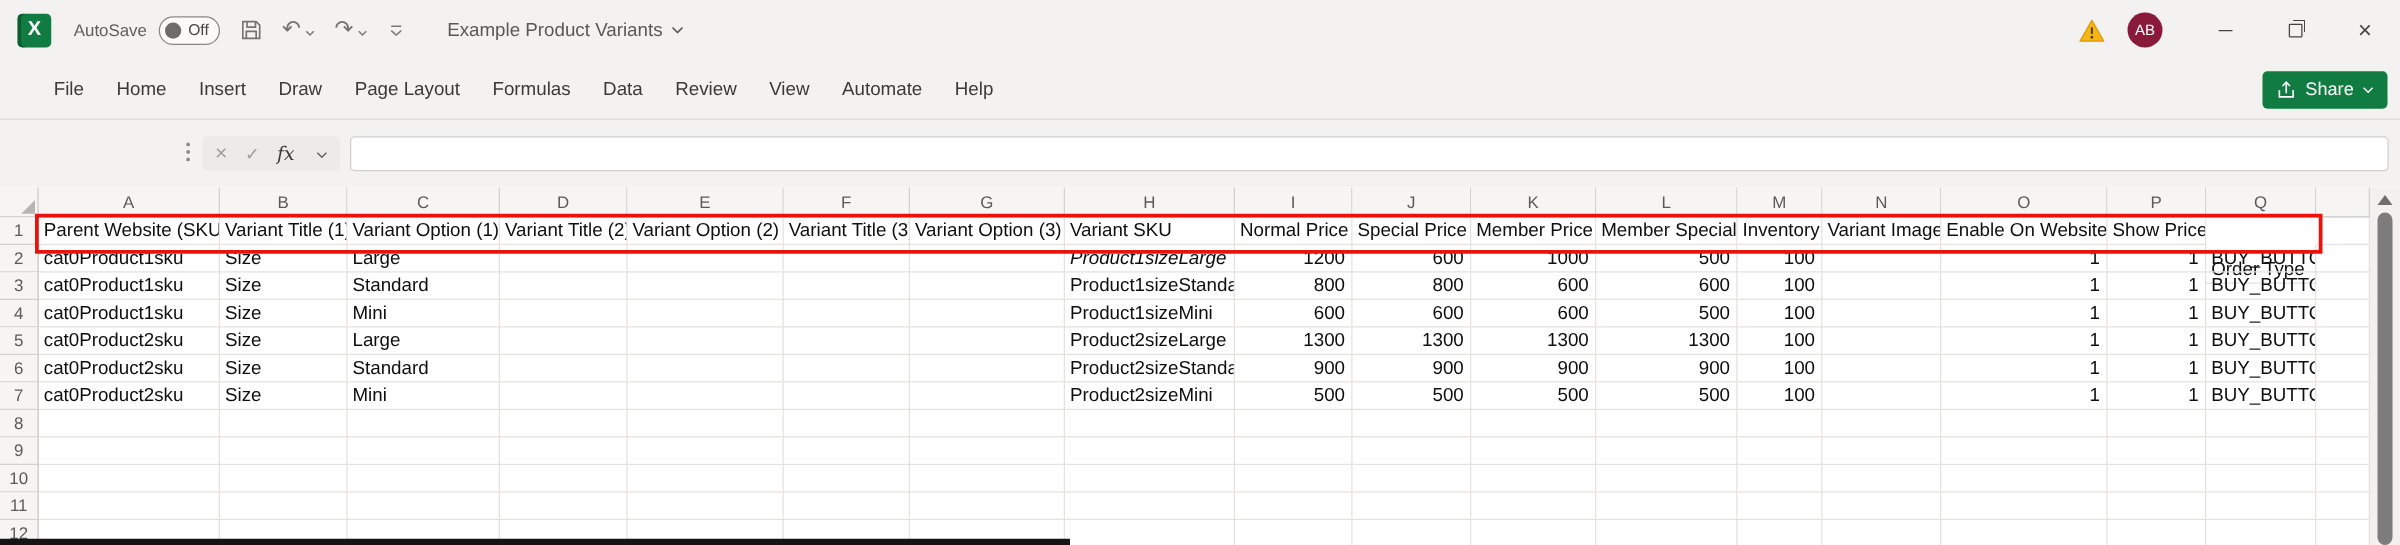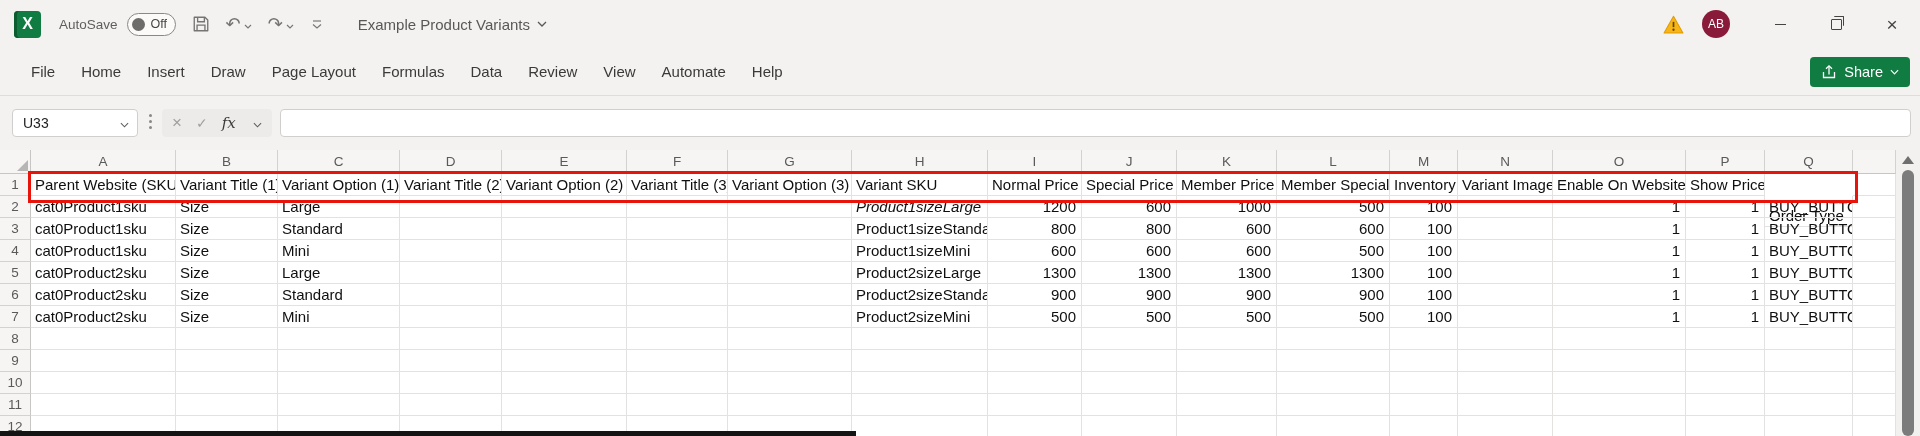--- a/index.html
+++ b/index.html
@@ -36,21 +36,21 @@
           color:#444;cursor:pointer;}
   .winbtn:first-of-type{margin-left:22px;}
   .min-glyph{display:inline-block;width:11px;border-top:1.6px solid #444;}
   .restore-glyph{position:relative;width:9px;height:9px;border:1.2px solid #444;border-radius:1px;}
   .restore-glyph::before{content:"";position:absolute;left:2px;top:-4px;width:9px;height:9px;border:1.2px solid #444;
           border-left:none;border-bottom:none;border-radius:1px;}
   .close-glyph{font-size:19px;color:#444;line-height:19px;}
   
   .ribbon{position:absolute;left:0;top:48px;width:1920px;height:48px;background:var(--chrome);
           border-bottom:1px solid #dfddda;box-sizing:border-box;}
-  .tabs{display:flex;padding-left:18px;height:100%;align-items:center;}
+  .tabs{display:flex;padding-left:30px;height:100%;align-items:center;}
   .tab{padding:0 13px;font-size:15px;color:#3b3a39;height:100%;display:flex;align-items:center;cursor:pointer;}
   .ribbon-actions{position:absolute;right:10px;top:9px;display:flex;gap:10px;}
   .btn-comments{height:30px;display:flex;align-items:center;gap:7px;background:#fff;border:1px solid #8a8886;
                 border-radius:4px;padding:0 12px;font-size:14.5px;color:#252423;font-family:inherit;cursor:pointer;}
   .btn-share{height:30px;display:flex;align-items:center;gap:7px;background:var(--green);border:none;
              border-radius:4px;padding:0 11px;font-size:14.5px;color:#fff;font-family:inherit;cursor:pointer;}
   
   .formula-row{position:absolute;left:0;top:96px;width:1920px;height:54px;background:var(--chrome);}
   .name-box{position:absolute;left:12px;top:13px;width:126px;height:28px;background:#fff;border:1px solid #d1cfcd;
             border-radius:4px;display:flex;align-items:center;cursor:pointer;box-sizing:border-box;}
@@ -176,28 +176,20 @@
         </svg>
         <span>Share</span>
         <svg width="9" height="6" viewBox="0 0 10 6">
           <polyline points="1,1 5,5 9,1" fill="none" stroke="#fff" stroke-width="1.3"></polyline>
         </svg>
       </button>
     </div>
   </div>
 
   <div class="formula-row">
-    <div class="name-box">
-      <span class="val">U33</span>
-      <span class="chev">
-        <svg width="9" height="6" viewBox="0 0 10 6">
-            <polyline points="1,1 5,5 9,1" fill="none" stroke="#605e5c" stroke-width="1.2"></polyline>
-          </svg>
-      </span>
-    </div>
     <div class="drag-dots">
         <i></i>
         <i></i>
         <i></i>
       </div>
     <div class="fx-group">
       <span class="fx-cancel">×</span>
       <span class="fx-check">✓</span>
       <span class="fx-label">fx</span>
       <span class="chev">

